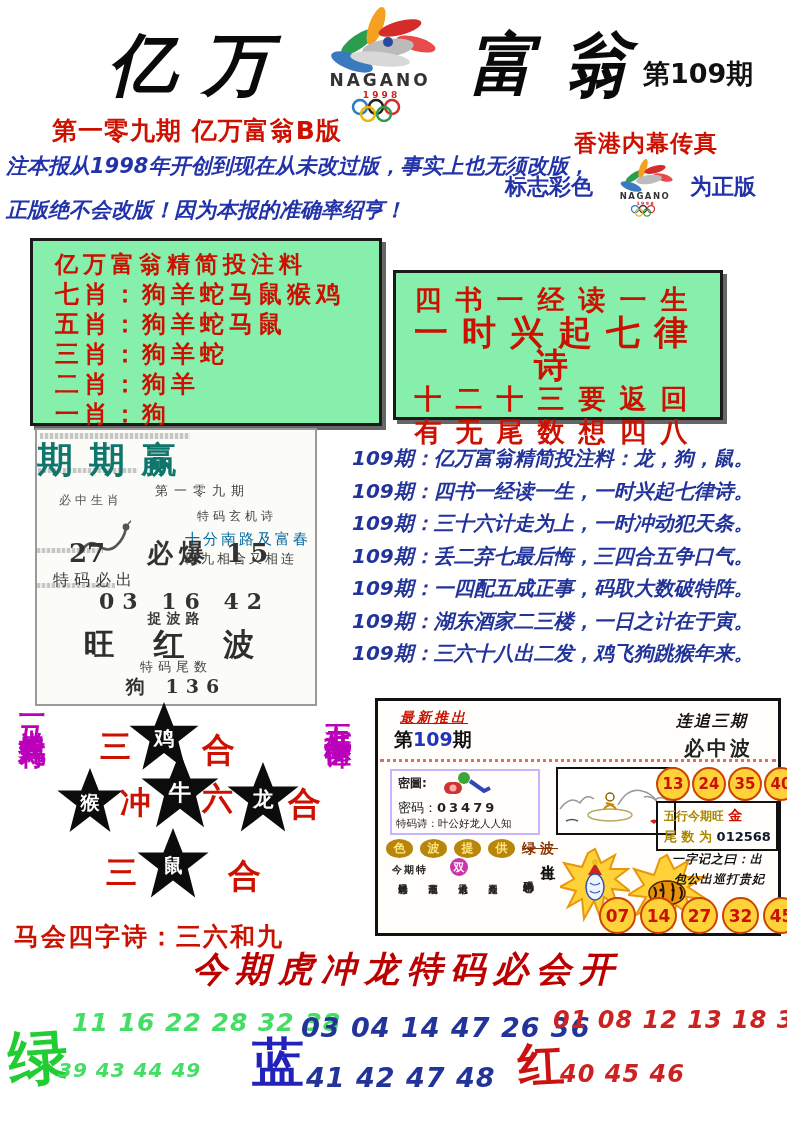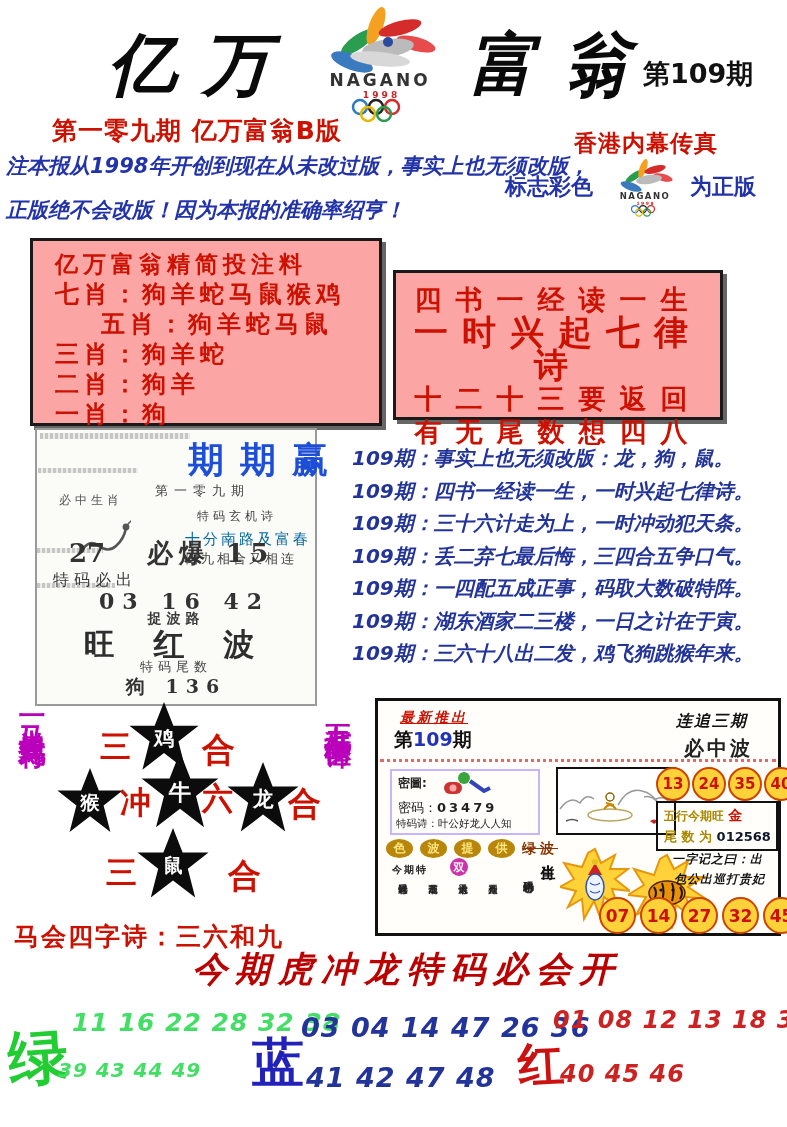--- a/index.html
+++ b/index.html
@@ -3,21 +3,21 @@
 <meta charset="utf-8">
 <style>
   html,body{margin:0;padding:0;background:#e8e8e8;}
   #canvas{position:relative;width:787px;height:1127px;background:#ffffff;overflow:hidden;
     font-family:"DejaVu Sans","Liberation Sans",sans-serif;margin:0 auto;}
   .abs{position:absolute;}
   .v{writing-mode:vertical-rl;text-orientation:upright;}
   .serif{font-family:"DejaVu Serif","Liberation Serif",serif;}
   .red{color:#cc1100;}
   .blue{color:#2233aa;}
-  .box3d{border:3px solid #1a1a1a;box-shadow:4px 4px 0 #666;background:#fca5a5;}
+  .box3d{border:3px solid #1a1a1a;box-shadow:4px 4px 0 #666;background:#86efac;}
   .num-circle{width:30px;height:30px;border-radius:50%;background:#ffd23a;border:2px solid #cc4400;
     color:#cc1100;font-weight:bold;font-size:15px;display:flex;align-items:center;justify-content:center;}
   .num-circle.big{width:33px;height:33px;font-size:17px;}
   .oval{width:27px;height:19px;border-radius:50%;background:#b8860b;color:#ffe680;font-size:12px;
     font-weight:bold;display:flex;align-items:center;justify-content:center;}
   .tip-line{height:32.5px;line-height:32.5px;font-size:20px;font-weight:bold;color:#223399;font-style:italic;white-space:nowrap;}
   .clip{color:#3c3c3c;font-family:"DejaVu Serif","Liberation Serif",serif;}
   .clip-inner{filter:blur(0.4px);}
   .smudge{background:repeating-linear-gradient(90deg,#9a9a9a 0 3px,#e0e0e0 3px 5px);opacity:.55;}
   .star-wrap{position:absolute;}
@@ -86,40 +86,40 @@
         <circle cx="72" cy="110" r="7" stroke="#e8b800"></circle>
         <circle cx="88" cy="110" r="7" stroke="#2a9d4e"></circle>
       </g>
     </svg>
   </div>
   <div class="abs blue" style="left:690px;top:172px;font-size:22px;font-weight:bold;">为正版</div>
 
   <div class="abs box3d" style="left:30px;top:238px;width:352px;height:188px;padding:8px 0 0 22px;box-sizing:border-box;">
     <div class="red" style="font-size:23px;font-weight:bold;letter-spacing:5px;line-height:30px;">亿万富翁精简投注料</div>
     <div class="red" style="font-size:24px;font-weight:bold;letter-spacing:5px;line-height:30px;">七肖：狗羊蛇马鼠猴鸡</div>
-    <div class="red" style="font-size:24px;font-weight:bold;letter-spacing:5px;line-height:30px;text-align:center;">五肖：狗羊蛇马鼠</div>
+    <div class="red" style="font-size:24px;font-weight:bold;letter-spacing:5px;line-height:30px;">五肖：狗羊蛇马鼠</div>
     <div class="red" style="font-size:24px;font-weight:bold;letter-spacing:5px;line-height:30px;">三肖：狗羊蛇</div>
     <div class="red" style="font-size:24px;font-weight:bold;letter-spacing:5px;line-height:30px;">二肖：狗羊</div>
     <div class="red" style="font-size:24px;font-weight:bold;letter-spacing:5px;line-height:30px;">一肖：狗</div>
   </div>
 
   <div class="abs box3d" style="left:393px;top:270px;width:330px;height:150px;padding:10px 0 0 0;box-sizing:border-box;text-align:center;">
     <div class="red" style="font-size:27px;font-weight:bold;letter-spacing:14px;line-height:33px;">四书一经读一生</div>
     <div class="red" style="font-size:34px;font-weight:bold;letter-spacing:14px;line-height:33px;">一时兴起七律诗</div>
     <div class="red" style="font-size:27px;font-weight:bold;letter-spacing:14px;line-height:33px;">十二十三要返回</div>
     <div class="red" style="font-size:27px;font-weight:bold;letter-spacing:14px;line-height:33px;">有无尾数想四八</div>
   </div>
 
   <div class="abs clip" style="left:35px;top:428px;width:282px;height:278px;border:2px solid #9a9a9a;background:#fbfbf7;box-sizing:border-box;">
     <div class="clip-inner" style="position:relative;width:100%;height:100%;">
       <div class="abs smudge" style="left:3px;top:3px;width:150px;height:6px;"></div>
       <div class="abs smudge" style="left:1px;top:38px;width:100px;height:5px;"></div>
       <div class="abs smudge" style="left:0px;top:118px;width:66px;height:5px;"></div>
       <div class="abs smudge" style="left:0px;top:153px;width:78px;height:5px;"></div>
-      <div class="abs" style="left:0;top:6px;width:100%;text-align:right;font-size:36px;font-weight:bold;letter-spacing:16px;color:#1d4ed8;padding-left:29px;">期期赢</div>
+      <div class="abs" style="left:0;top:6px;width:100%;text-align:left;font-size:36px;font-weight:bold;letter-spacing:16px;color:#0f766e;">期期赢</div>
       <div class="abs" style="left:118px;top:52px;font-size:13px;letter-spacing:6px;color:#444;">第一零九期</div>
       <div class="abs" style="left:22px;top:62px;font-size:12px;letter-spacing:4px;color:#555;">必中生肖</div>
       <div class="abs" style="left:36px;top:86px;width:58px;height:48px;">
         <svg width="58" height="48" viewBox="0 0 58 48">
           <path d="M8,36 q8,-14 18,-6 q9,7 17,0 q8,-7 10,-18" stroke="#555" stroke-width="2.6" fill="none"></path>
           <circle cx="53" cy="11" r="3.4" fill="#555"></circle>
           <path d="M55,8 l4,-4" stroke="#555" stroke-width="1.4"></path>
         </svg>
       </div>
       <div class="abs" style="left:160px;top:78px;font-size:12px;letter-spacing:4px;color:#444;">特码玄机诗</div>
@@ -130,21 +130,21 @@
       <div class="abs" style="left:16px;top:140px;font-size:16px;letter-spacing:5px;color:#3a3a3a;">特码必出</div>
       <div class="abs" style="left:62px;top:158px;font-size:22px;font-weight:bold;letter-spacing:8px;color:#333;">03  16  42</div>
       <div class="abs" style="left:0;top:180px;width:100%;text-align:center;font-size:14px;font-weight:bold;letter-spacing:5px;color:#3a3a3a;">捉波路</div>
       <div class="abs" style="left:0;top:228px;width:100%;text-align:center;font-size:13px;letter-spacing:5px;color:#444;">特码尾数</div>
       <div class="abs" style="left:0;top:194px;width:100%;text-align:center;font-size:31px;font-weight:bold;letter-spacing:14px;color:#2e2e2e;">旺 红 波</div>
       <div class="abs" style="left:0;top:244px;width:100%;text-align:center;font-size:19px;font-weight:bold;letter-spacing:7px;color:#333;">狗 136</div>
     </div>
   </div>
 
   <div class="abs" style="left:352px;top:442px;">
-    <div class="tip-line">109期：事实上也无须改版：龙，狗，鼠。</div>
+    <div class="tip-line">109期：亿万富翁精简投注料：龙，狗，鼠。</div>
     <div class="tip-line">109期：四书一经读一生，一时兴起七律诗。</div>
     <div class="tip-line">109期：三十六计走为上，一时冲动犯天条。</div>
     <div class="tip-line">109期：丢二弃七最后悔，三四合五争口气。</div>
     <div class="tip-line">109期：一四配五成正事，码取大数破特阵。</div>
     <div class="tip-line">109期：湖东酒家二三楼，一日之计在于寅。</div>
     <div class="tip-line">109期：三六十八出二发，鸡飞狗跳猴年来。</div>
   </div>
 
   <div class="abs v" style="left:14px;top:702px;font-size:27px;font-weight:bold;letter-spacing:3px;color:#bb00bb;height:215px;">一马当先擒九将</div>
   <div class="abs v" style="left:320px;top:702px;font-size:27px;font-weight:bold;letter-spacing:3px;color:#bb00bb;height:215px;">五七拜二做前锋</div>

